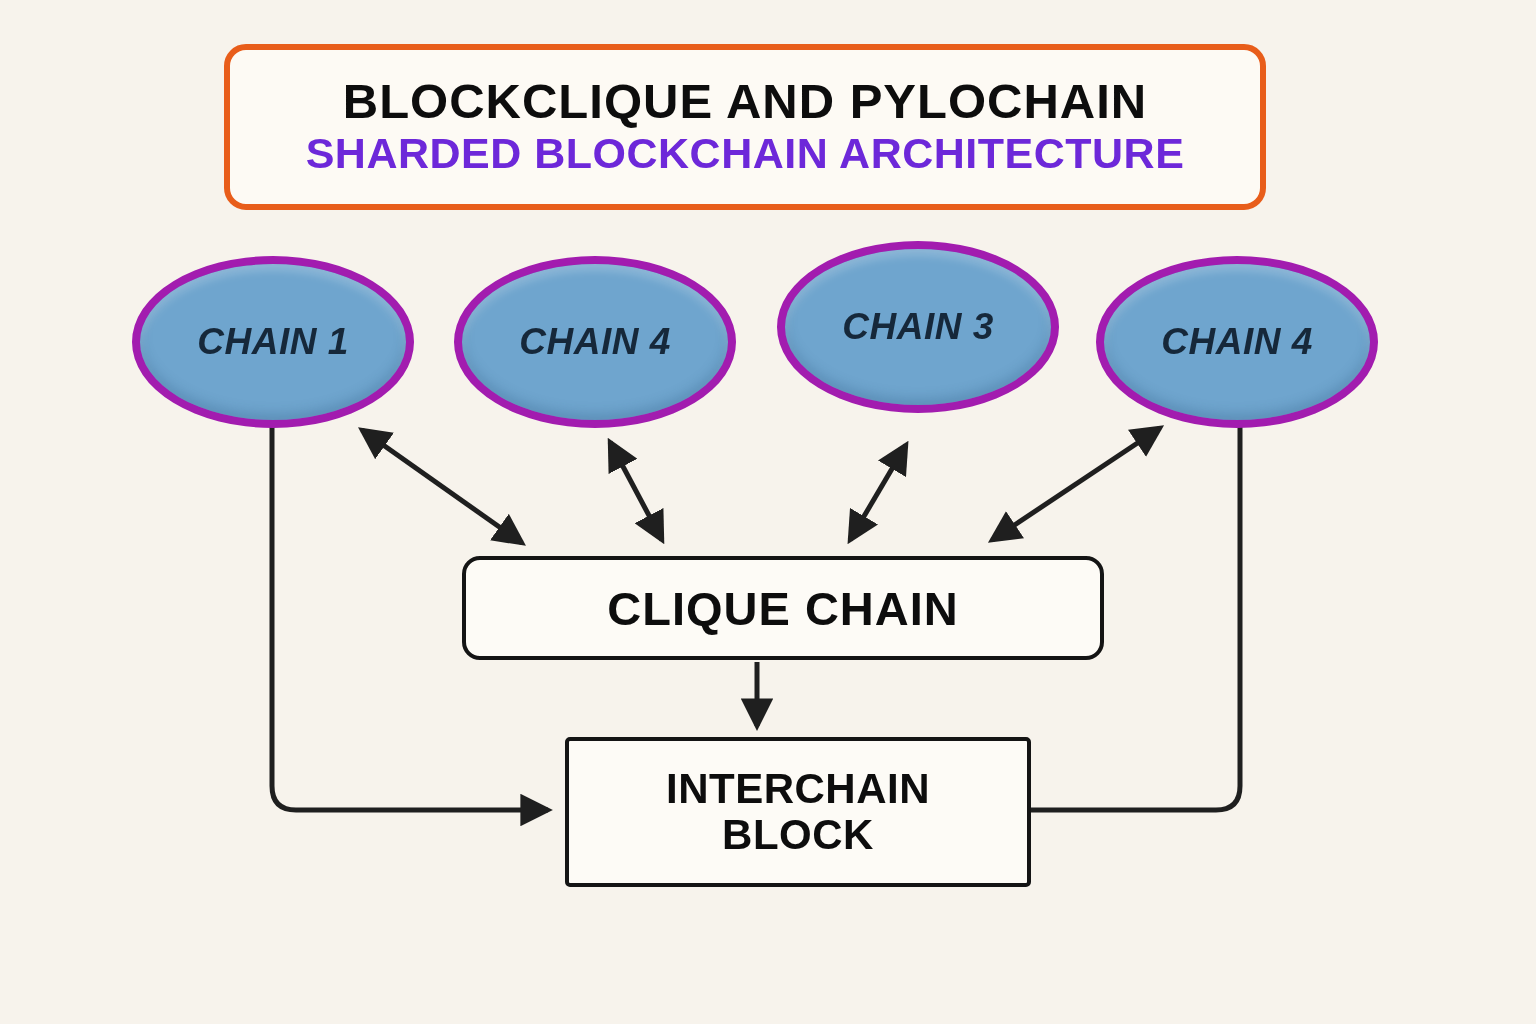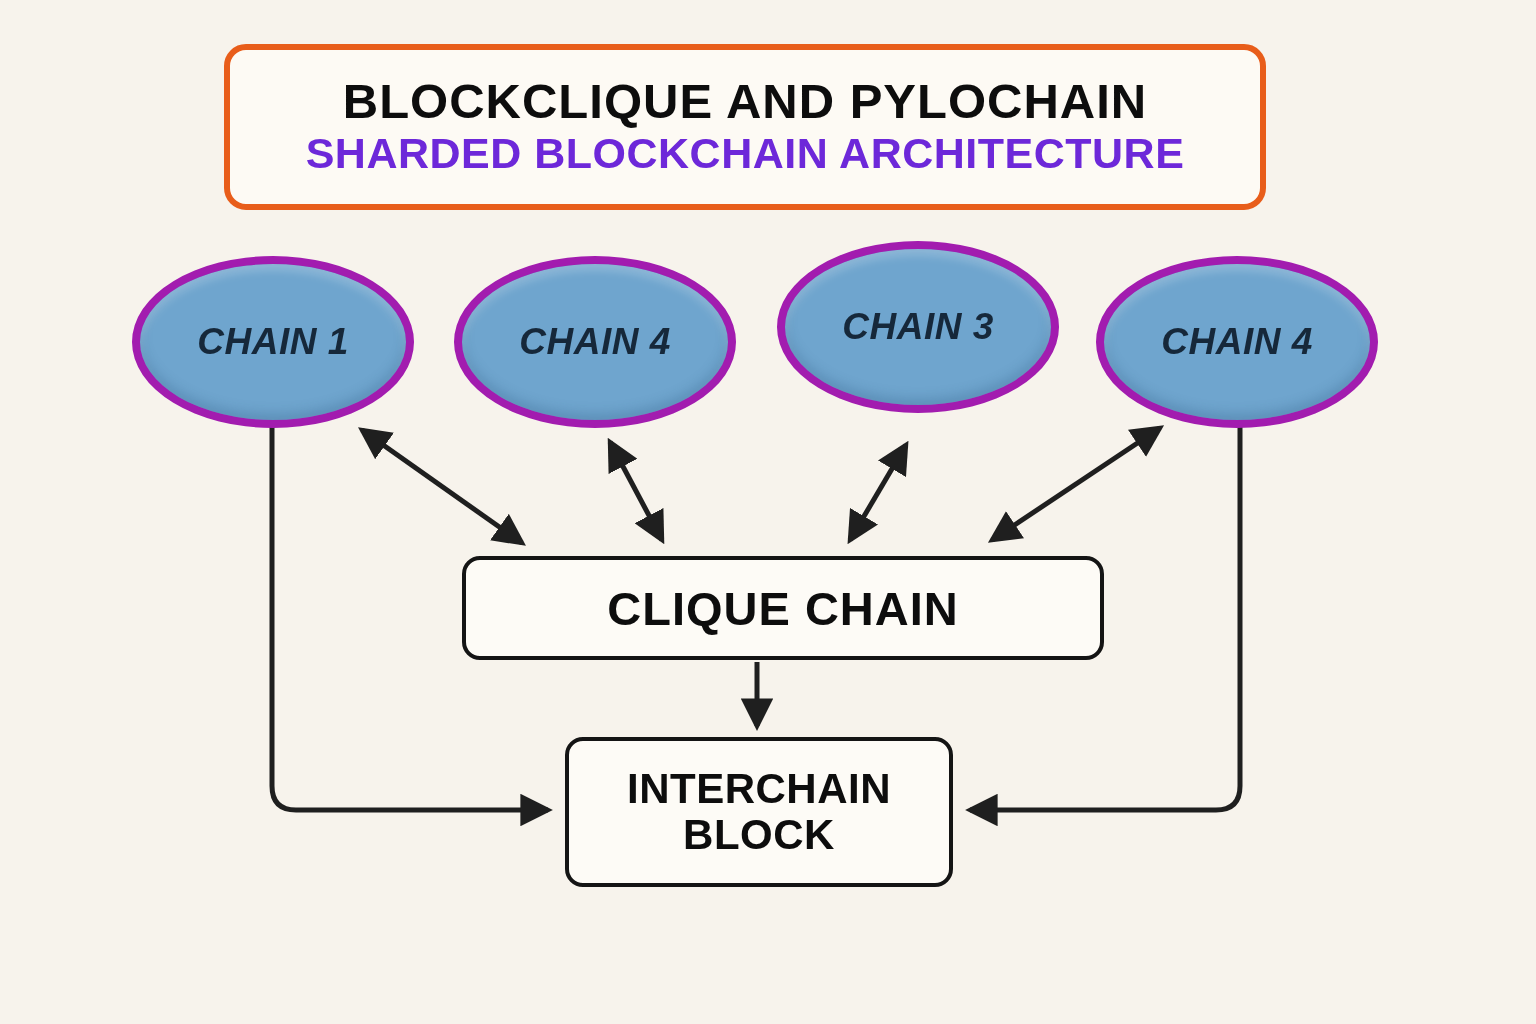--- a/index.html
+++ b/index.html
@@ -88,22 +88,22 @@
     border-radius: 18px;
   }
   .clique-box span {
     font-size: 47px;
     font-weight: 800;
     color: #0d0d0d;
     letter-spacing: 1px;
   }
   .interchain-box {
     left: 565px; top: 737px;
-    width: 388px; height: 150px;
-    border-radius: 18px;
+    width: 466px; height: 150px;
+    border-radius: 5px;
   }
   .interchain-box div {
     font-size: 42px;
     font-weight: 800;
     color: #0d0d0d;
     line-height: 1.1;
     letter-spacing: 0.5px;
   }
 </style>
 </head>

